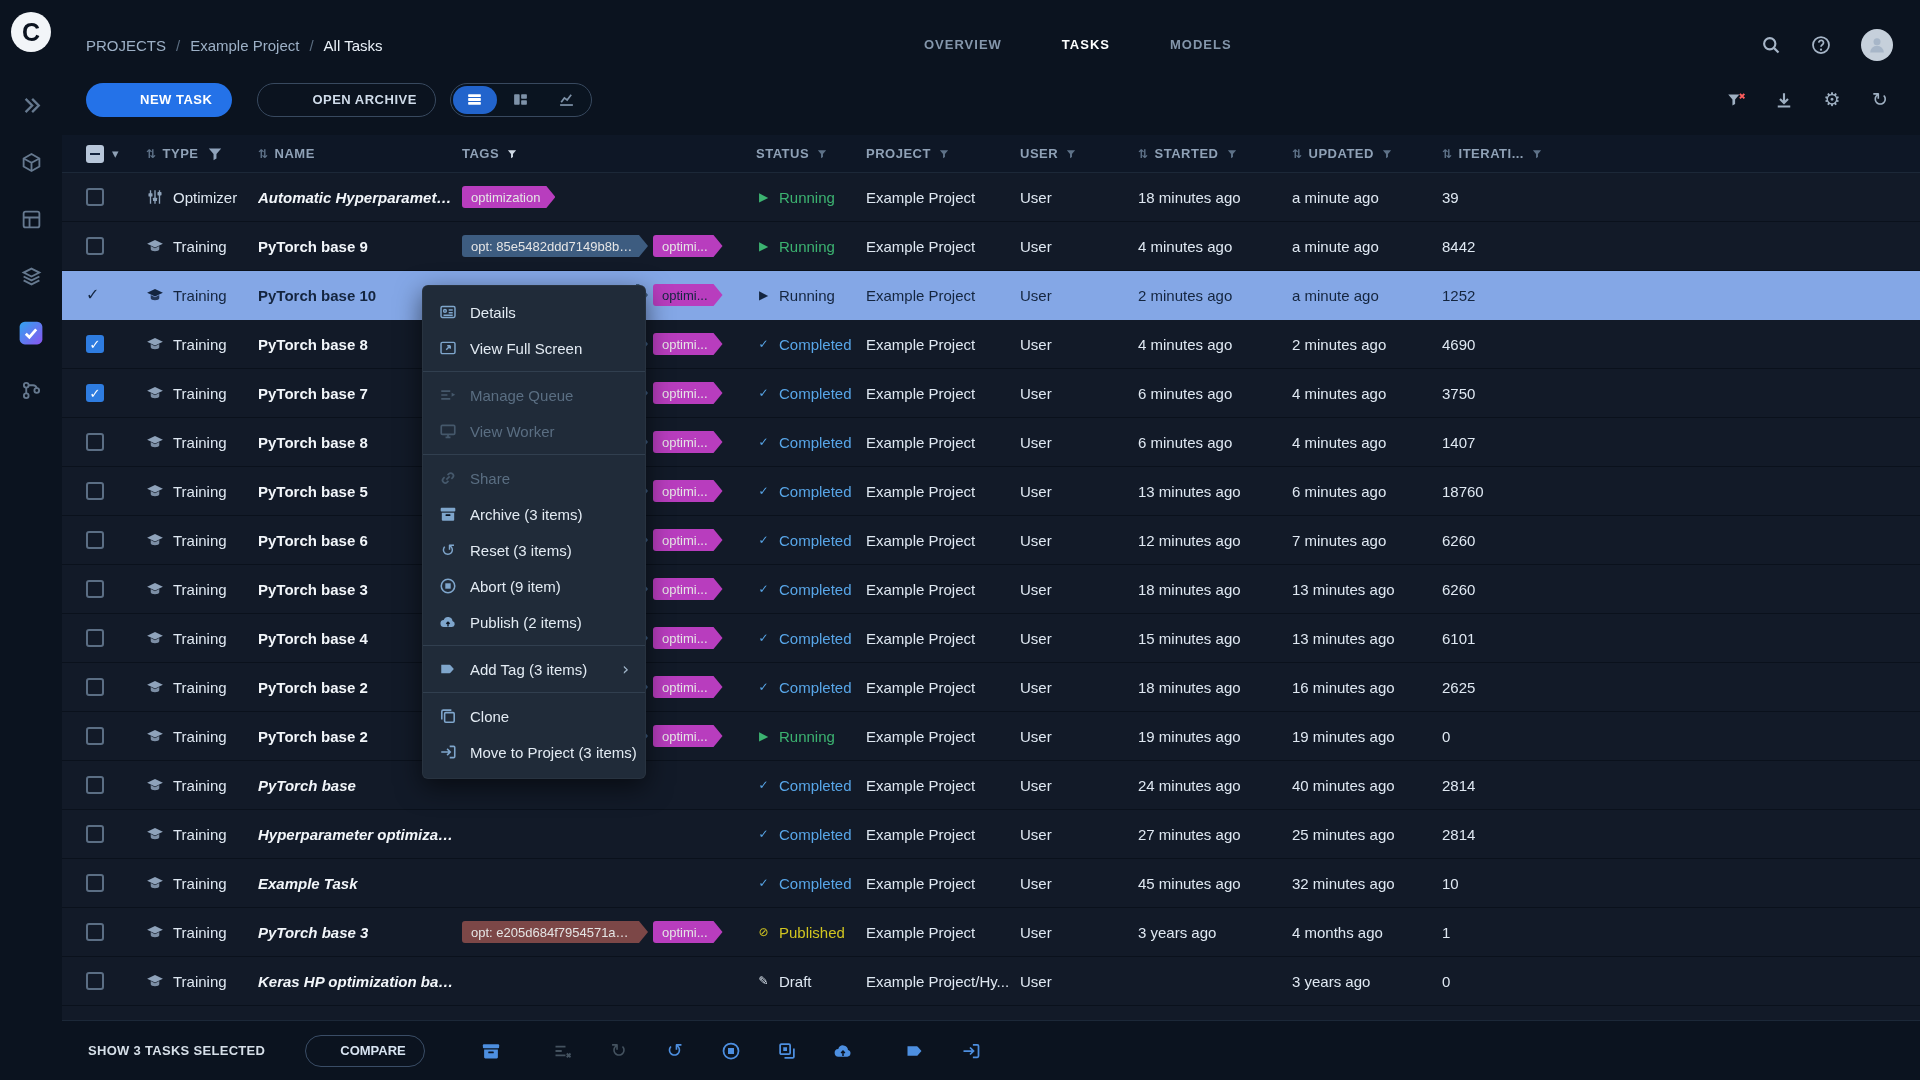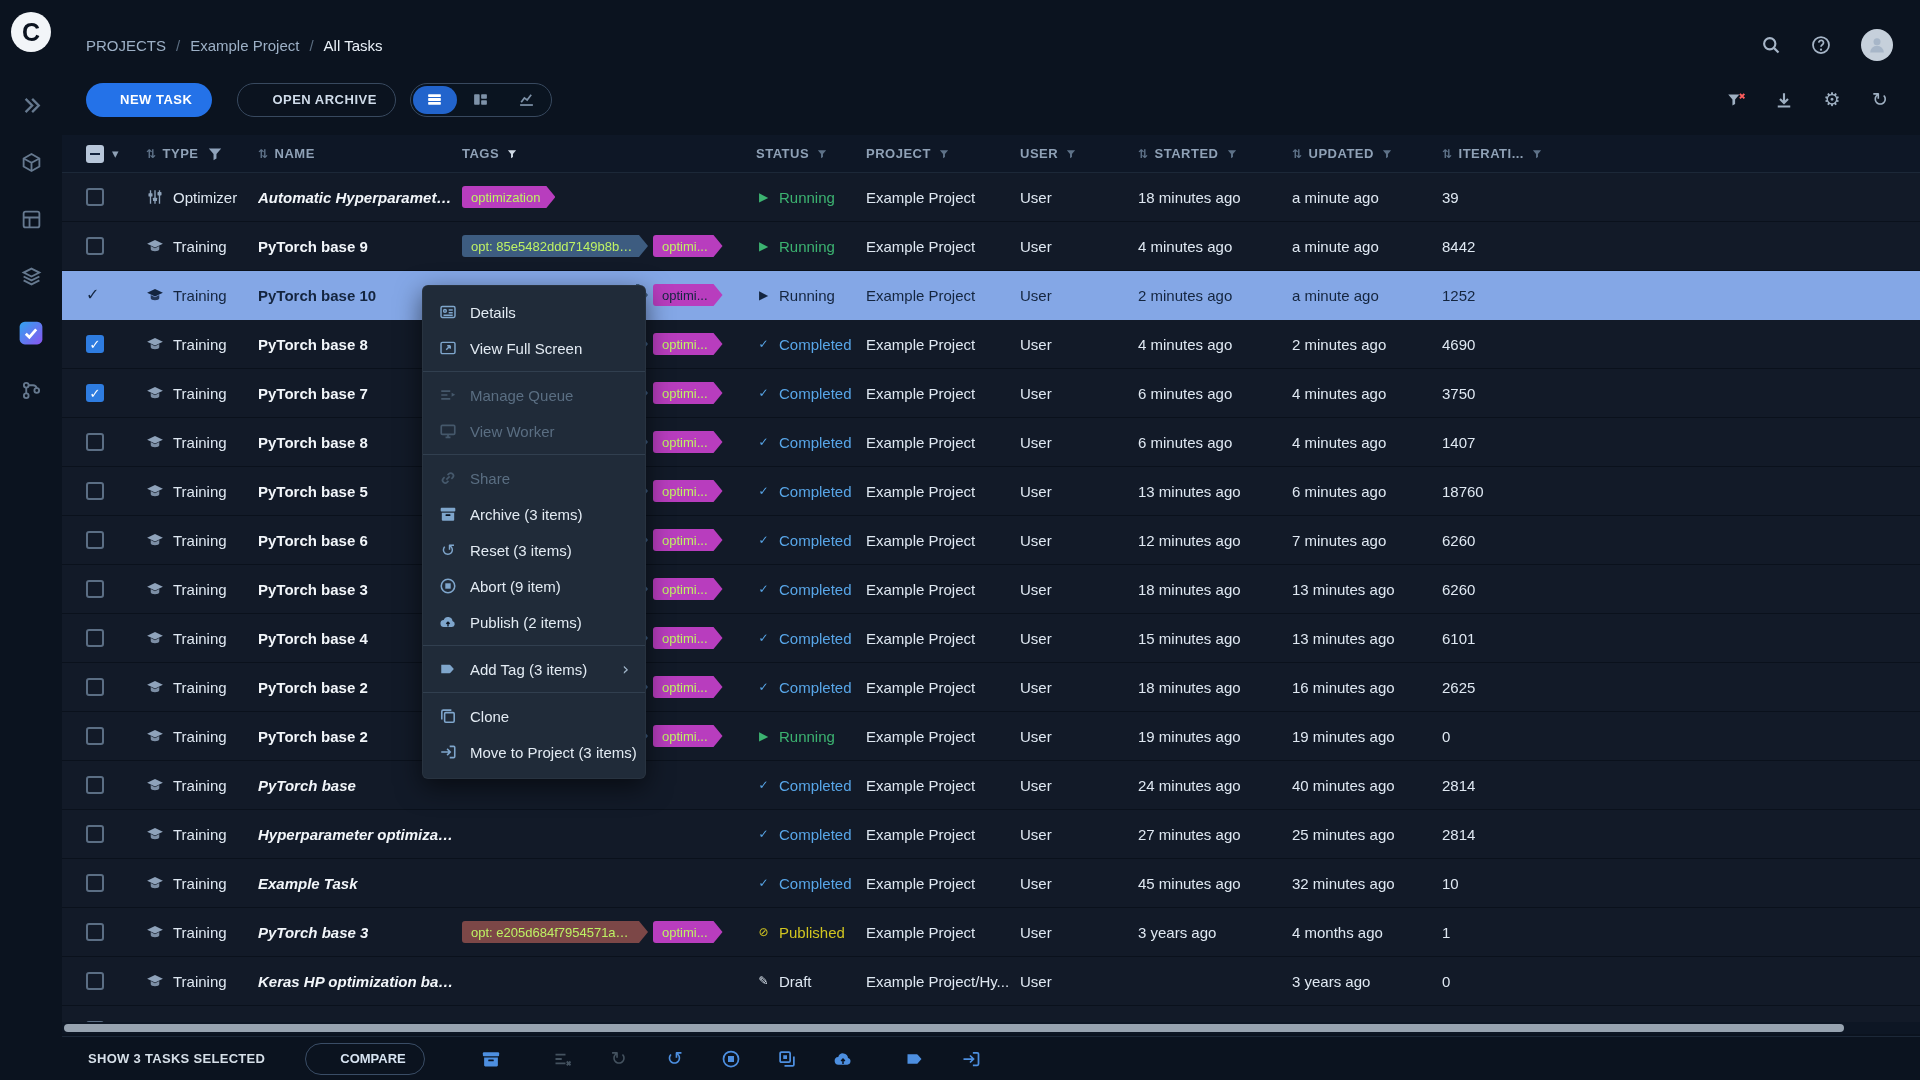--- a/index.html
+++ b/index.html
@@ -29,21 +29,21 @@
   #tabs { position:absolute; left:854px; top:0; height:64px; display:flex; gap:44px; }
   .tab { display:flex; align-items:center; height:64px; padding:0 8px; font-size:13px; font-weight:bold; letter-spacing:1px; color:#8496ab; border-bottom:2px solid transparent; cursor:pointer; }
   .tab.active { color:#fdfefe; border-bottom-color:#e8eef5; }
   #topbar-actions { position:absolute; right:27px; top:0; height:64px; display:flex; align-items:center; gap:30px; }
   #topbar-actions .icon { width:20px; height:20px; color:#a7b6c8; cursor:pointer; }
   .avatar { width:32px; height:32px; border-radius:50%; background:#c6d0db; display:flex; align-items:center; justify-content:center; cursor:pointer; }
   .avatar .icon { width:18px; height:18px; color:#2a3442; }
 
   
   #toolbar { position:absolute; left:62px; right:0; top:64px; height:71px; background:#0b131f; display:flex; align-items:center; padding-left:24px; }
-  .btn { display:inline-flex; align-items:center; gap:0; height:34px; border-radius:17px; font-size:13px; font-weight:bold; letter-spacing:.5px; cursor:pointer; white-space:nowrap; }
+  .btn { display:inline-flex; align-items:center; gap:20px; height:34px; border-radius:17px; font-size:13px; font-weight:bold; letter-spacing:.5px; cursor:pointer; white-space:nowrap; }
   .btn-primary { background:var(--accent-blue,#2472e8); color:#fff; padding:0 20px; }
   .btn-primary .icon { width:14px; height:14px; color:#fff; }
   .btn-outline { border:1px solid #38495f; color:#d0dcea; padding:0 18px; margin-left:25px; }
   .btn-outline .icon { width:16px; height:16px; color:#7f9ec0; }
   #view-switch { margin-left:14px; display:flex; gap:2px; border:1px solid #38495f; background:#0a1420; border-radius:17px; height:34px; padding:2px; }
   .view-btn { width:44px; height:28px; border-radius:14px; display:flex; align-items:center; justify-content:center; color:#7e92a8; cursor:pointer; }
   .view-btn.active { background:#2264cc; color:#fff; }
   .view-btn .icon { width:17px; height:17px; }
   #toolbar-actions { position:absolute; right:30px; display:flex; align-items:center; gap:28px; }
   #toolbar-actions .icon { width:20px; height:20px; color:#9fb0c2; cursor:pointer; font-size:19px; }
@@ -75,21 +75,21 @@
   .col-type .icon { width:18px; height:18px; color:#8fa3bb; margin-right:9px; }
   .name { font-weight:bold; color:#f2f6fa; overflow:hidden; text-overflow:ellipsis; }
   .name.italic { font-style:italic; }
 
   .cbx { width:18px; height:18px; border:2px solid #5b6e84; border-radius:3px; flex:0 0 auto; }
   .cbx.checked { border:none; background:#2e7ce0; display:flex; align-items:center; justify-content:center; color:#fff; font-size:13px; font-weight:bold; }
   .sel-check { font-size:16px; font-weight:bold; color:#14253f; }
   .cbx-ind { width:18px; height:18px; border-radius:3px; background:#b8c7da; display:flex; align-items:center; justify-content:center; cursor:pointer; }
   .cbx-ind i { display:block; width:10px; height:2px; background:#13233d; }
 
-  .tag { display:inline-flex; align-items:center; height:22px; padding:0 15px 0 9px; border-radius:3px 0 0 3px; font-size:13px; color:#bef264; margin-right:5px;
+  .tag { display:inline-flex; align-items:center; height:22px; padding:0 15px 0 9px; border-radius:3px 0 0 3px; font-size:13px; color:#e5e5e5; margin-right:5px;
          clip-path:polygon(0 0, calc(100% - 9px) 0, 100% 50%, calc(100% - 9px) 100%, 0 100%); }
   .tag span { overflow:hidden; text-overflow:ellipsis; white-space:nowrap; }
   .tag-magenta { background:var(--tag-magenta,#b83dbe); }
   .tag-blue { background:var(--tag-blue,#3d5c80); }
   .tag-maroon { background:var(--tag-maroon,#7c4747); }
   .tag-fixed { width:186px; flex:0 0 auto; }
   .tag-spacer { width:174px; flex:0 0 auto; }
   .tag-sliver { width:12px; height:22px; flex:0 0 auto; margin-right:5px; background:var(--tag-blue,#3d5c80);
          clip-path:polygon(0 0, 3px 0, 100% 50%, 3px 100%, 0 100%); }
 
@@ -104,21 +104,21 @@
   .menu-item { display:flex; align-items:center; gap:13px; height:36px; padding:0 16px; font-size:15px; color:#e3ebf3; cursor:pointer; white-space:nowrap; }
   .menu-item .icon { width:18px; height:18px; color:#7fa6cc; font-size:17px; }
   .menu-item.disabled { color:#5a6e82; cursor:default; }
   .menu-item.disabled .icon { color:#45586b; }
   .menu-divider { height:1px; background:#313f4f; margin:5px 0; }
   .submenu-arrow { margin-left:auto; font-size:17px; color:#9fb4c8; }
 
   
   #hscroll { position:absolute; left:62px; right:0; top:1022px; height:12px; background:#0d1624; }
   #hscroll-thumb { position:absolute; left:2px; top:2px; width:1780px; height:8px; border-radius:4px; background:#97a3b0; cursor:grab; }
-  #footer { position:absolute; left:0; right:0; bottom:0; height:44px; background:#0b131f; border-top:1px solid #1c2838; display:flex; align-items:center; padding-left:88px; }
+  #footer { position:absolute; left:0; right:0; bottom:0; height:60px; background:#0b131f; border-top:1px solid #1c2838; display:flex; align-items:center; padding-left:88px; }
   #selection-label { font-size:13px; font-weight:bold; letter-spacing:.3px; color:#d6dfe8; cursor:pointer; white-space:nowrap; }
   #compare-btn { margin-left:40px; height:32px; border:1px solid #3a4d66; border-radius:16px; display:inline-flex; align-items:center; padding:0 18px; font-size:13px; font-weight:bold; color:#d8e4f2; cursor:pointer; }
   #compare-btn .icon { width:16px; height:16px; color:#8fb4dd; }
   #footer-actions { display:flex; align-items:center; gap:36px; margin-left:56px; }
   .f-action { width:20px; height:20px; color:#4d8fe0; cursor:pointer; font-size:19px; }
   .f-action.disabled { color:#44525f; cursor:default; }
   .gap-before { margin-left:16px; }
 </style>
 </head>
 <body>
@@ -184,20 +184,25 @@
     </nav>
 </aside>
 
 <header id="topbar">
   <div id="breadcrumb">
       <span class="bc-item">PROJECTS</span>
       <span class="bc-sep">/</span>
       <span class="bc-item">Example Project</span>
       <span class="bc-sep">/</span>
       <span class="bc-item current">All Tasks</span>
+    </div>
+  <div id="tabs">
+      <div class="tab">OVERVIEW</div>
+      <div class="tab active">TASKS</div>
+      <div class="tab">MODELS</div>
     </div>
   <div id="topbar-actions">
       <span class="icon">
         <svg viewBox="0 0 16 16" fill="none" stroke="currentColor" stroke-width="1.7">
           <circle cx="7" cy="7" r="4.5"></circle>
           <path d="M10.5 10.5L14 14"></path>
         </svg>
       </span>
       <span class="icon">
         <svg viewBox="0 0 16 16" fill="none" stroke="currentColor" stroke-width="1.4">

